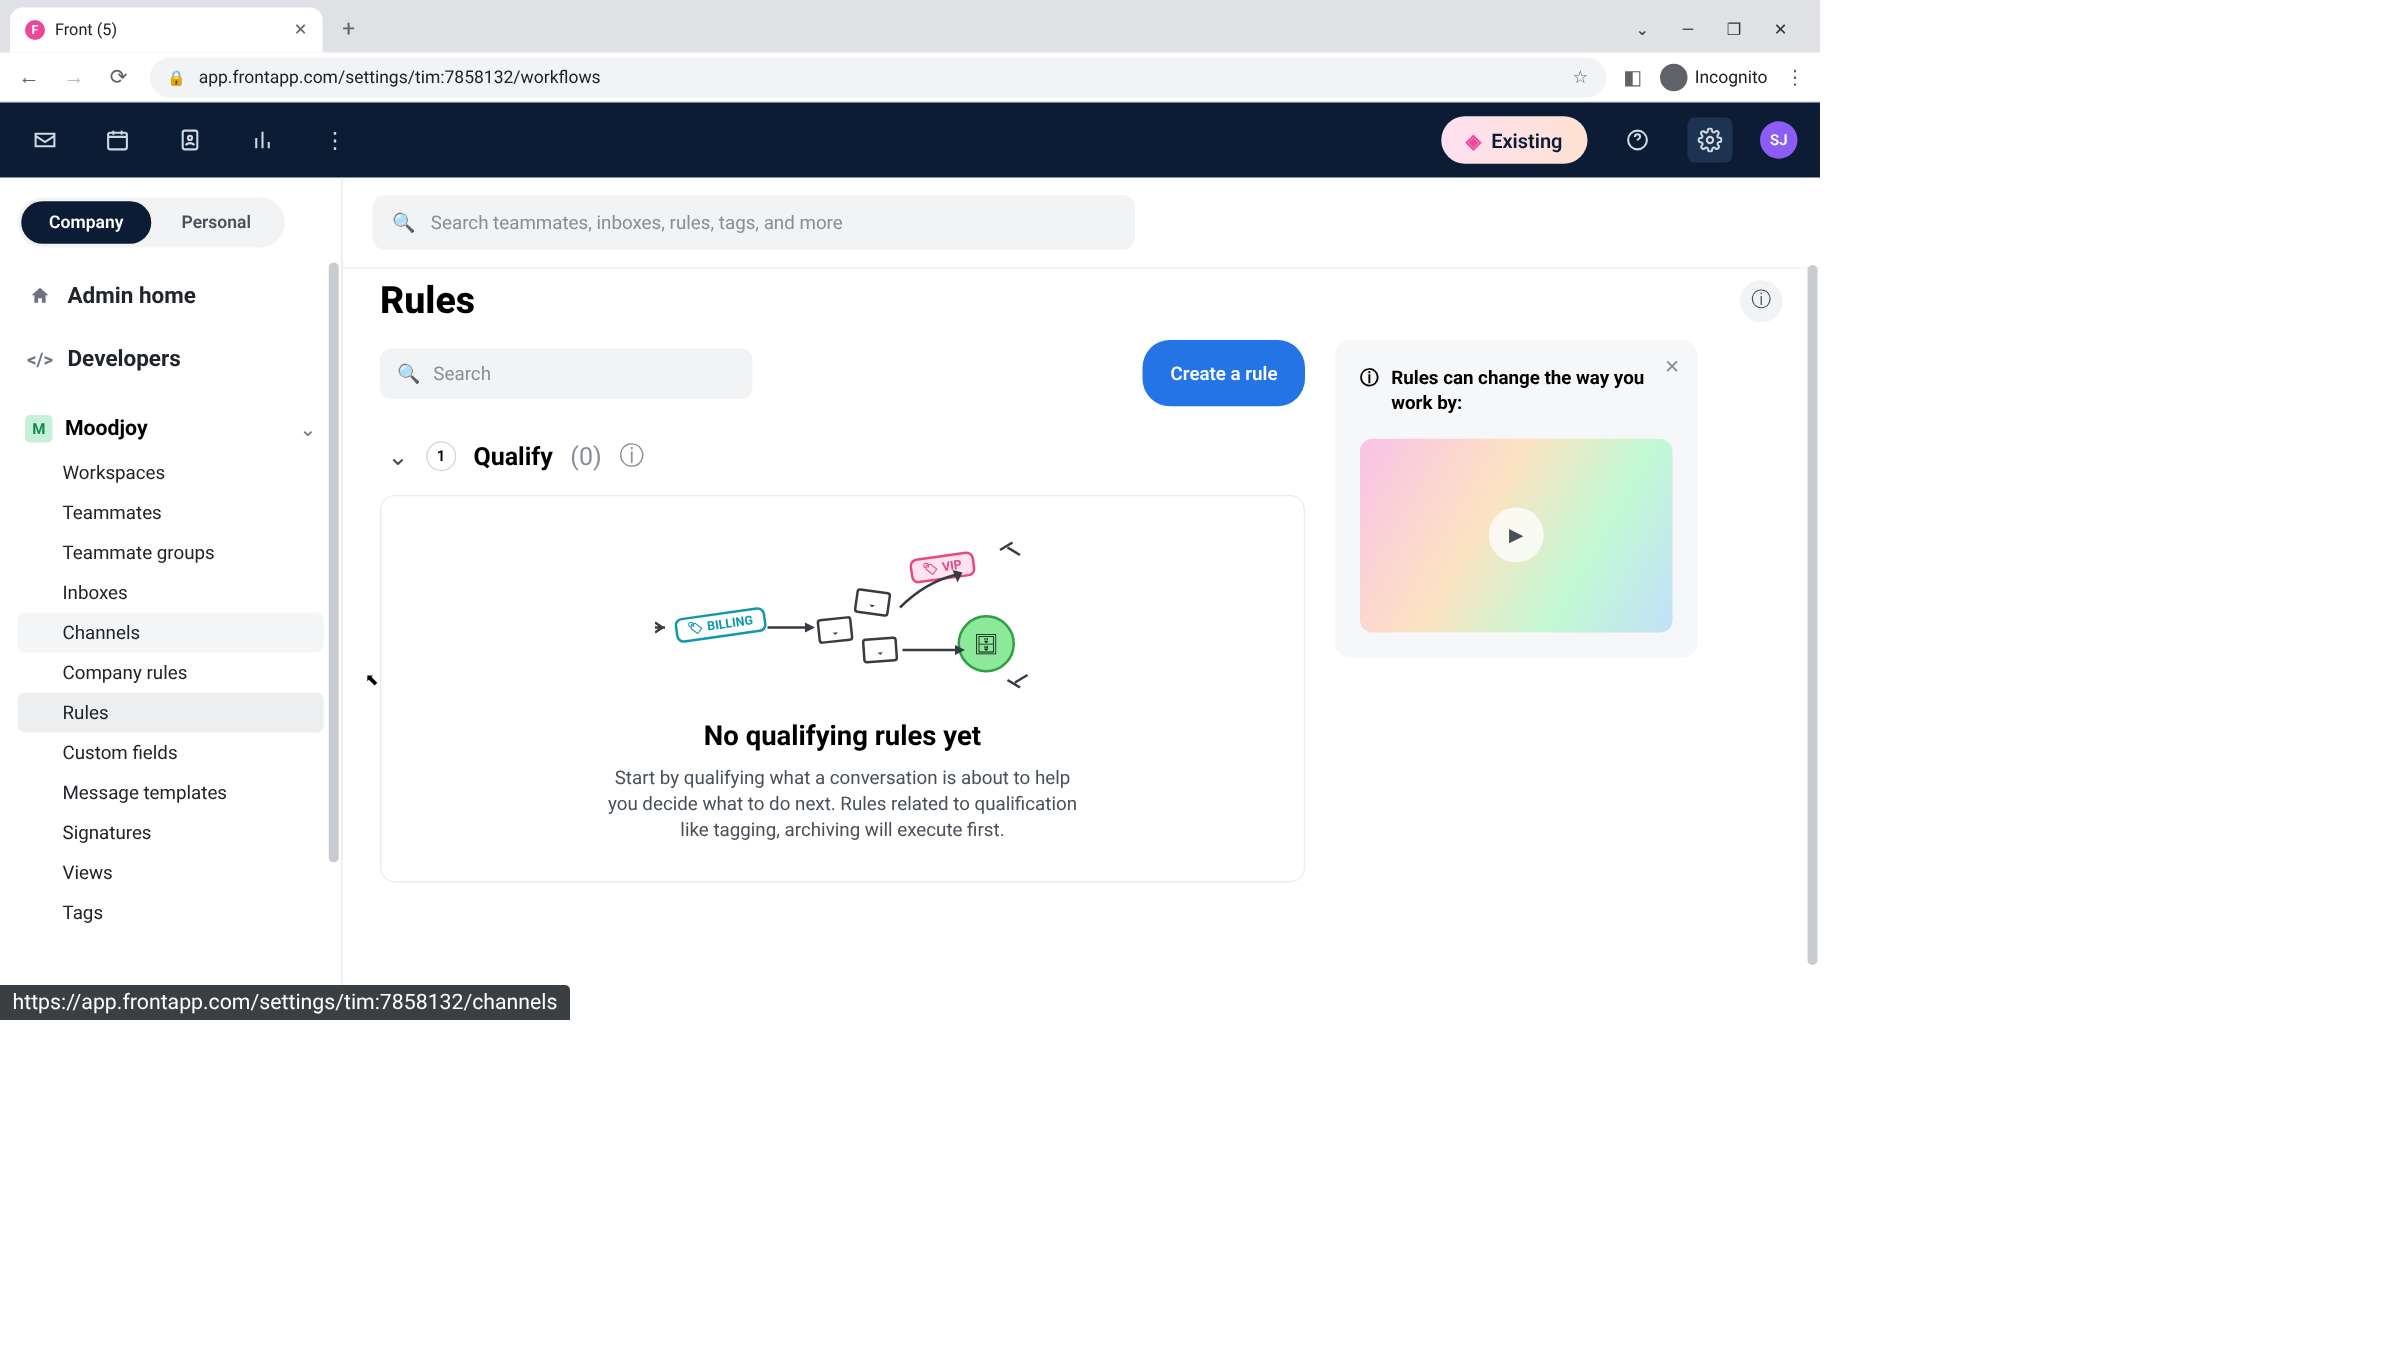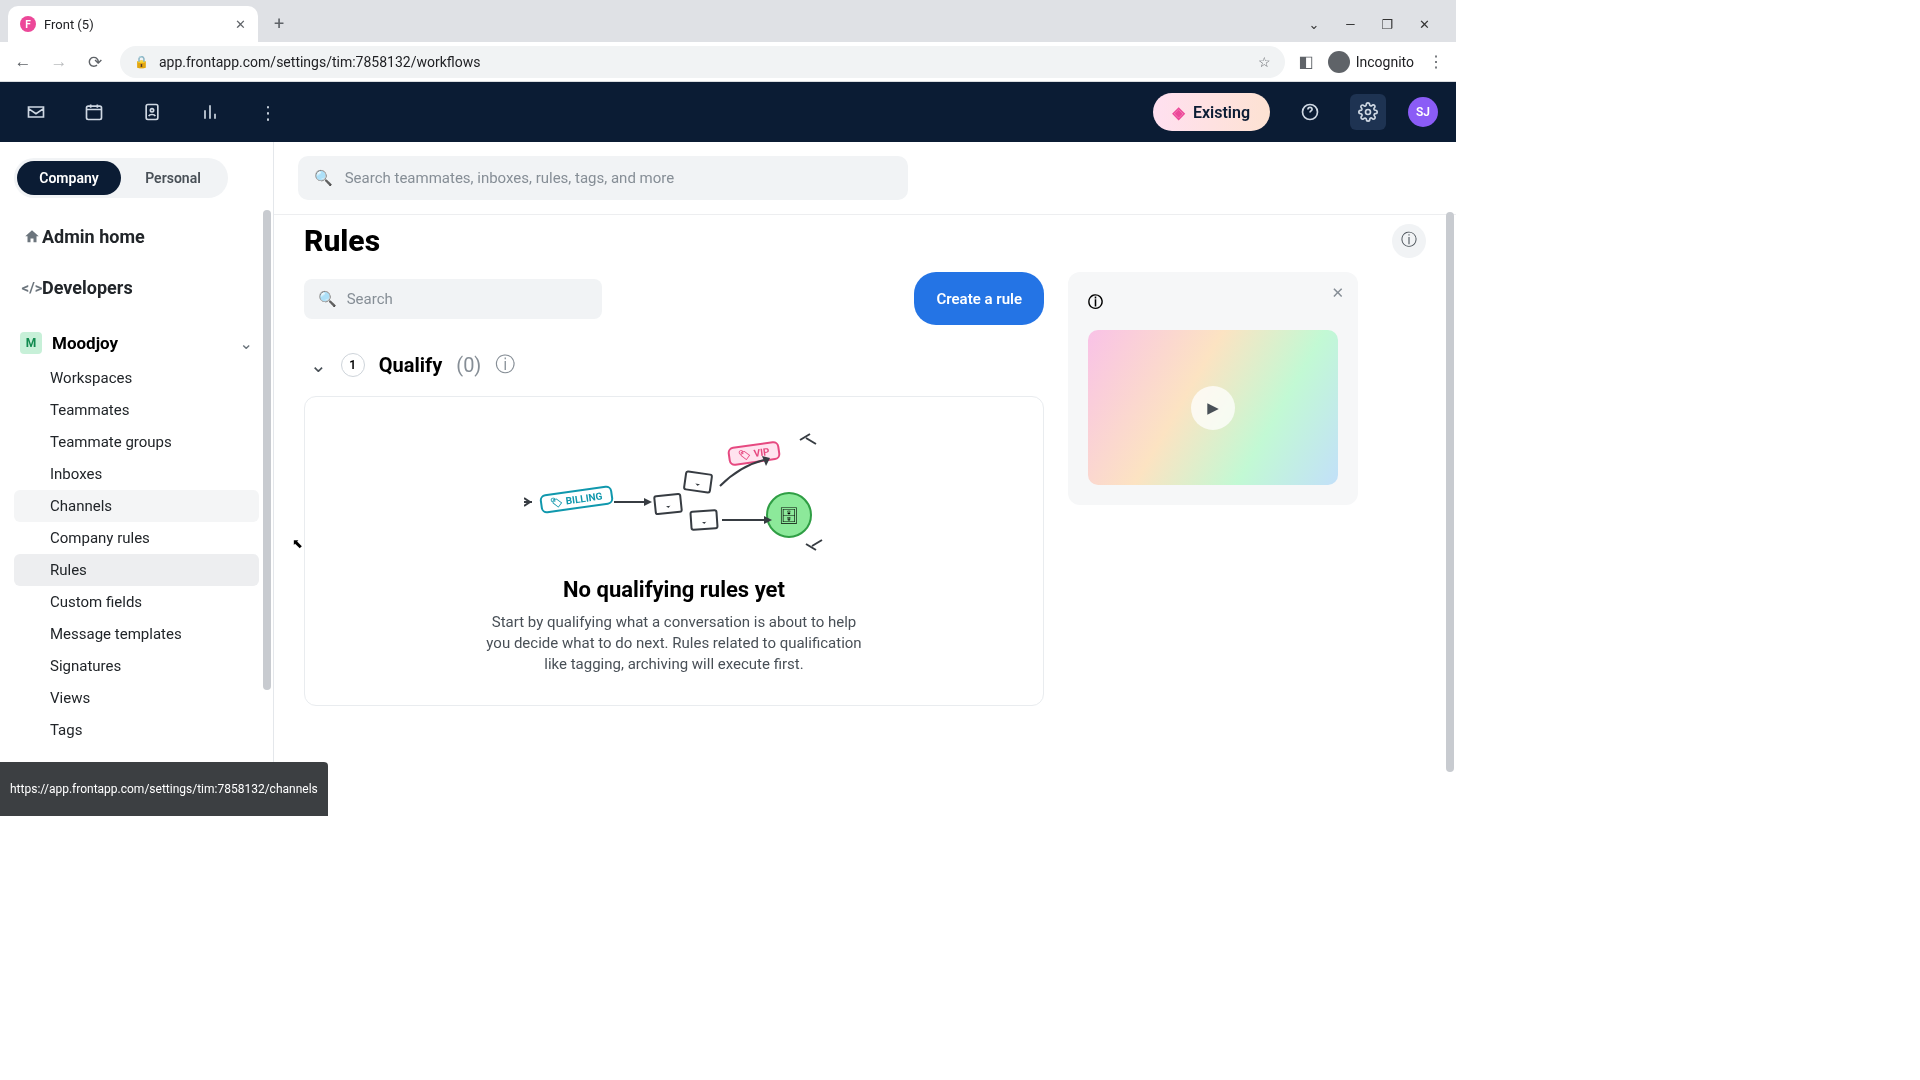--- a/index.html
+++ b/index.html
@@ -29,21 +29,21 @@
 .upgrade-btn{background:linear-gradient(90deg,#ffe0f0,#fde2d2);color:#0b1c34;font-weight:600;border-radius:20px;height:38px;padding:0 20px;display:flex;align-items:center;gap:8px;cursor:pointer}
 .upgrade-btn .dia{color:#ec4899}
 .avatar{width:30px;height:30px;border-radius:50%;background:#8b5cf6;color:#fff;display:flex;align-items:center;justify-content:center;font-size:12px;font-weight:600}
 
 .app-body{display:flex;height:calc(816px - 82px - 60px);position:relative}
 .sidebar{width:274px;border-right:1px solid #e4e7eb;padding:16px 14px 0;overflow:hidden;position:relative}
 .sb-scroll{position:absolute;right:2px;top:68px;width:8px;height:480px;background:#c8cbd0;border-radius:4px}
 .toggle{background:#f1f3f5;border-radius:22px;height:40px;display:flex;padding:3px;margin-bottom:20px;width:214px}
 .toggle div{flex:1;display:flex;align-items:center;justify-content:center;font-size:14px;font-weight:600;color:#495057;border-radius:20px;cursor:pointer}
 .toggle .active{background:#0b1c34;color:#fff}
-.sb-item{display:flex;align-items:center;padding:8px 8px;font-size:15px;color:#212529;cursor:pointer;border-radius:6px}
+.sb-item{display:flex;align-items:center;gap:12px;padding:8px 8px;font-size:15px;color:#212529;cursor:pointer;border-radius:6px}
 .sb-item.bold{font-size:18px;font-weight:700}
 .sb-item .ic{width:20px;display:flex;justify-content:center;color:#6c757d;font-size:15px}
 .sb-sub{padding-left:36px;font-size:15px;color:#212529;height:32px;display:flex;align-items:center;cursor:pointer;border-radius:6px;margin-bottom:0}
 .sb-sub.active{background:#edeef0}
 .sb-sub.hover{background:#f4f5f6}
 .org{display:flex;align-items:center;gap:10px;padding:8px 6px;cursor:pointer}
 .org .badge{width:22px;height:22px;border-radius:4px;background:#c7f0d8;color:#118a4f;font-size:12px;font-weight:700;display:flex;align-items:center;justify-content:center}
 .org .name{font-weight:700;font-size:17px}
 .org .chev{margin-left:auto;color:#6c757d}
 
@@ -73,21 +73,21 @@
 .empty-desc{font-size:15px;color:#495057;max-width:380px;margin:0 auto;line-height:1.4}
 
 .panel{width:290px;background:#f6f7f8;border-radius:12px;padding:20px 20px;position:relative;font-size:15px}
 .panel .close{position:absolute;top:12px;right:14px;color:#868e96;cursor:pointer}
 .panel .ptitle{display:flex;gap:10px;font-weight:700;margin-bottom:14px;line-height:1.35}
 .panel ul{padding-left:20px}
 .panel li{margin-bottom:12px;line-height:1.35}
 .video{margin-top:18px;height:155px;border-radius:10px;background:linear-gradient(120deg,#f9c2e7 0%,#fce3c2 40%,#c2f9d4 70%,#c2e0f9 100%);display:flex;align-items:center;justify-content:center;cursor:pointer}
 .play{width:44px;height:44px;border-radius:50%;background:rgba(255,255,255,.75);display:flex;align-items:center;justify-content:center;color:#495057}
 
-.status{position:absolute;left:0;bottom:0;background:#3c3f42;color:#fff;font-size:12px;padding:20px 10px;border-top-right-radius:4px}
+.status{position:absolute;left:0;bottom:0;background:#3c3f42;color:#fff;font-size:17px;padding:4px 10px;border-top-right-radius:4px}
 .cursor{position:absolute;left:292px;top:536px;font-size:13px;pointer-events:none}
 
 .tagpill{border:2px solid;border-radius:6px;padding:2px 8px;font-size:10px;font-weight:700;display:flex;align-items:center;gap:3px;transform:rotate(-8deg)}
 .env{width:28px;height:20px;background:#fff;border:2px solid #373c42;border-radius:3px;position:relative}
 .env::before{content:"";position:absolute;inset:2px 2px auto 2px;height:8px;border-bottom:2px solid #373c42;border-left:2px solid transparent;border-right:2px solid transparent;clip-path:polygon(0 0,100% 0,50% 100%)}
 </style>
 </head>
 <body>
 
 <div class="browser-chrome">
@@ -267,20 +267,21 @@
             </div>
             <div class="empty-title">No qualifying rules yet</div>
             <div class="empty-desc">Start by qualifying what a conversation is about to help you decide what to do next. Rules related to qualification like tagging, archiving will execute first.</div>
           </div>
         </div>
 
         <div class="panel">
           <span class="close">✕</span>
           <div class="ptitle">
             <span>ⓘ</span>
+            <span>Rules can change the way you work by:</span>
           </div>
           <div class="video">
             <div class="play">▶</div>
           </div>
         </div>
       </div>
     </div>
   </div>
 </div>
 

